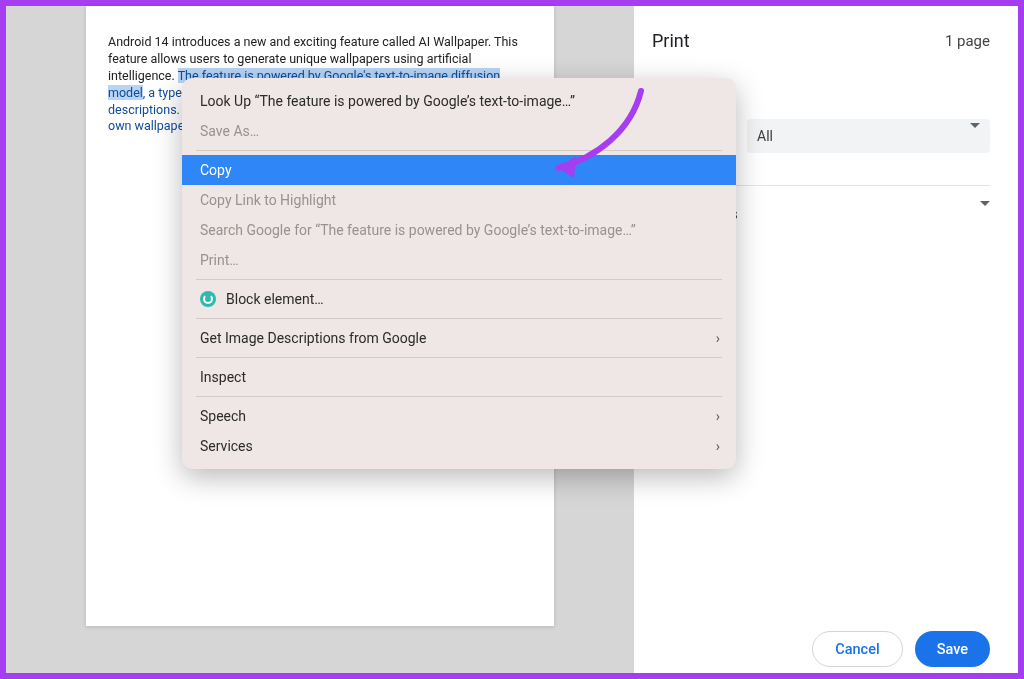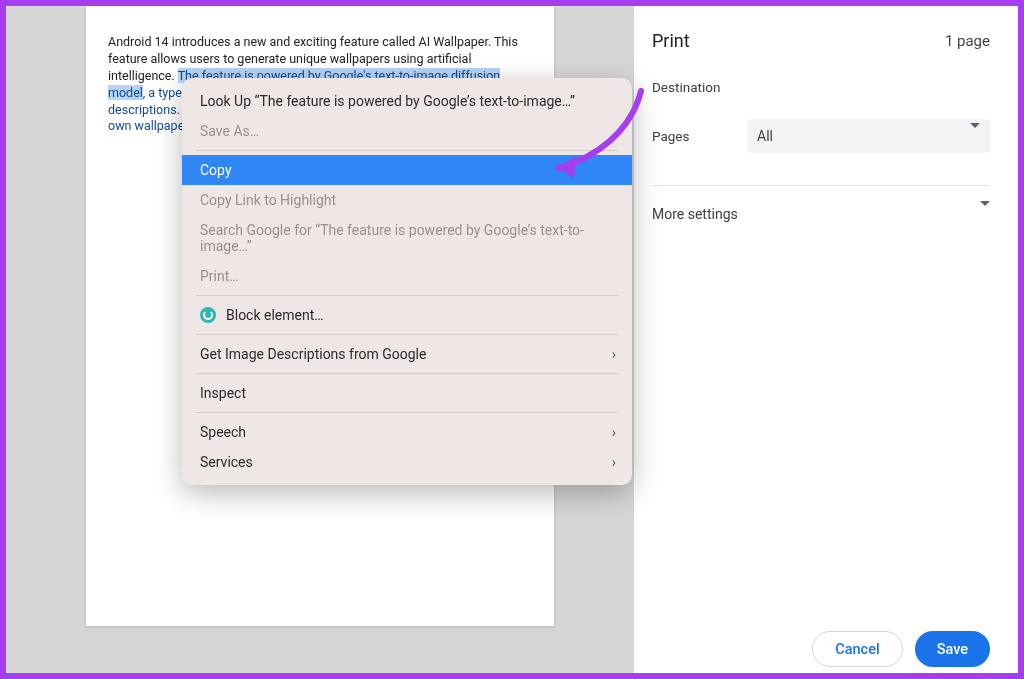--- a/index.html
+++ b/index.html
@@ -21,21 +21,21 @@
   .pdf-icon { width: 16px; height: 20px; background: #9aa0a6; margin-right: 10px; border-radius: 2px; position: relative; }
   .pdf-icon::after { content: ""; position: absolute; top: 0; right: 0; width: 6px; height: 6px; background: #f1f3f4; clip-path: polygon(0 0, 100% 100%, 100% 0); }
   .more { margin-top: 8px; border-top: 1px solid #e4e4e4; padding-top: 20px; display: flex; justify-content: space-between; align-items: center; font-size: 14px; color: #3c4043; cursor: pointer; }
   .footer { margin-top: auto; display: flex; justify-content: flex-end; gap: 12px; padding-top: 16px; }
   .btn { height: 36px; padding: 0 22px; border-radius: 18px; font-size: 14.5px; font-weight: 500; cursor: pointer; display: flex; align-items: center; margin-top: 46px; }
   .btn-cancel { background: #fff; color: #1a73e8; border: 1px solid #d2d5d9; }
   .btn-save { background: #1a73e8; color: #fff; border: none; }
   .chev-down { width: 0; height: 0; border-left: 5px solid transparent; border-right: 5px solid transparent; border-top: 5px solid #5f6368; }
 
   
-  .ctx { position: absolute; left: 176px; top: 72px; width: 450px; background: #eee7e6; border-radius: 10px; box-shadow: 0 8px 28px rgba(0,0,0,0.28); padding: 8px 0; font-size: 14px; color: #2b2b2b; z-index: 50; }
+  .ctx { position: absolute; left: 176px; top: 72px; width: 554px; background: #eee7e6; border-radius: 10px; box-shadow: 0 8px 28px rgba(0,0,0,0.28); padding: 8px 0; font-size: 14px; color: #2b2b2b; z-index: 50; }
   .ctx-item { padding: 7px 18px; cursor: default; display: flex; align-items: center; position: relative; }
   .ctx-item.dis { color: #9a918f; }
   .ctx-item.hi { background: #2f86f6; color: #fff; }
   .ctx-sep { height: 1px; background: #d4cbc9; margin: 4px 14px; }
   .ctx-item .sub { position: absolute; right: 16px; font-size: 14px; color: #5a5a5a; }
   .ctx-icon { width: 16px; height: 16px; border-radius: 50%; background: #2fb8b0; margin-right: 10px; display: inline-block; position: relative; }
   .ctx-icon::after { content: ""; position: absolute; inset: 3px; border-radius: 50%; border: 2px solid #fff; border-top-color: transparent; }
 
   
   .arrow-overlay { position: absolute; left: 530px; top: 80px; width: 120px; height: 100px; z-index: 60; pointer-events: none; }

